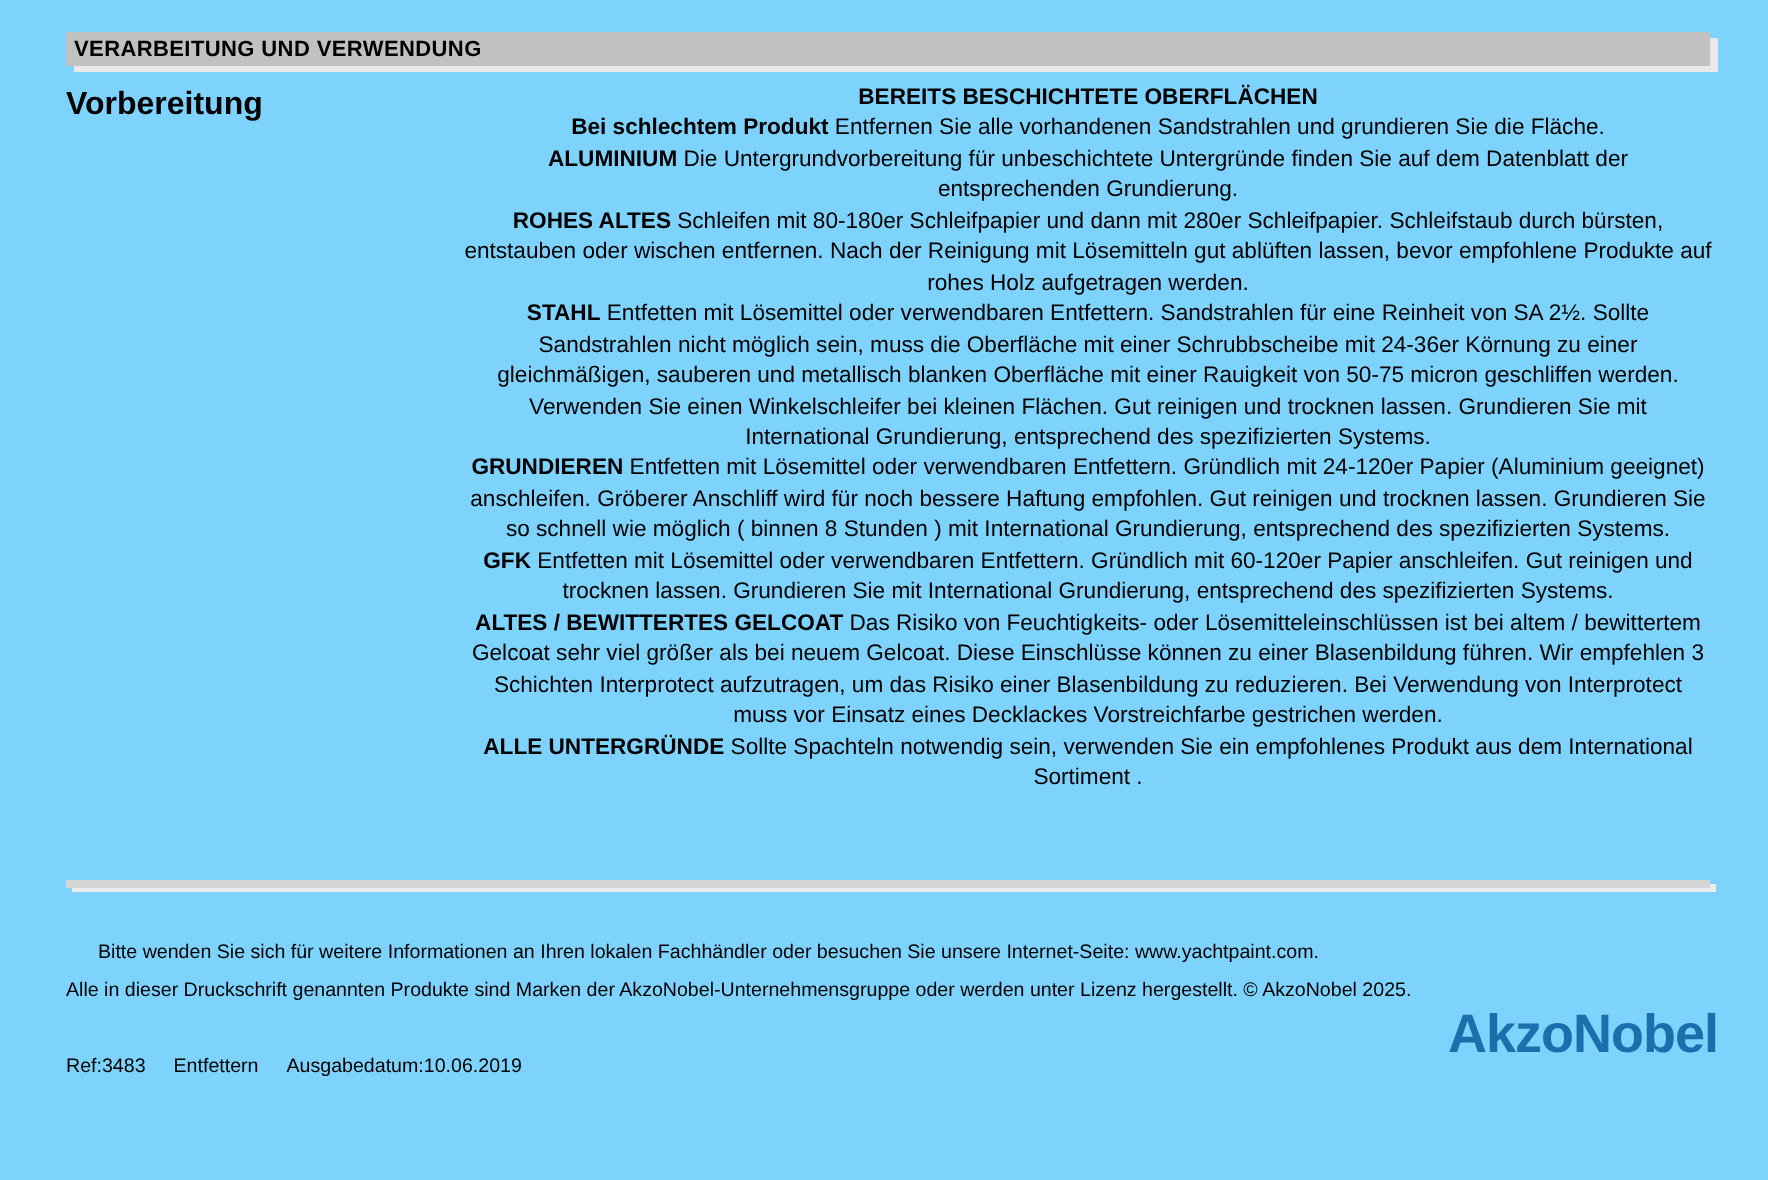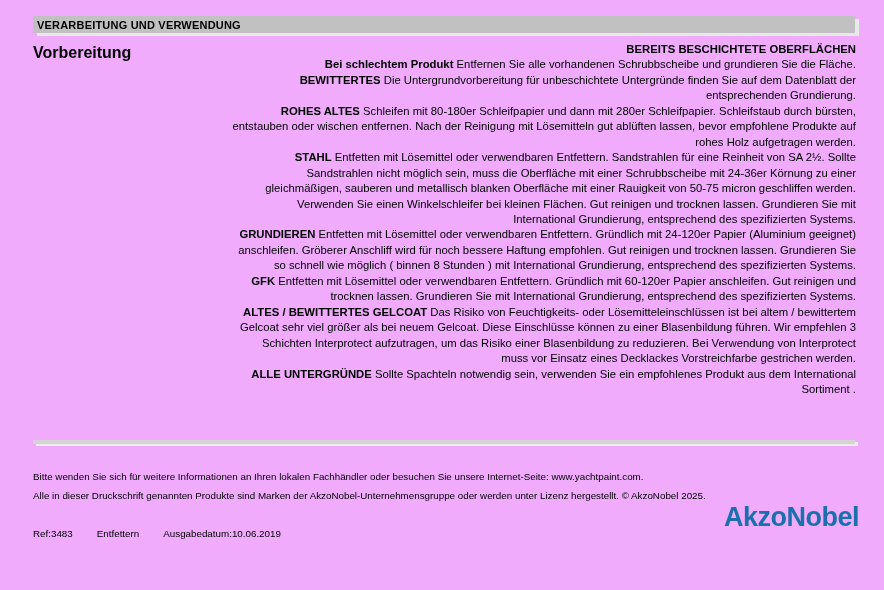--- a/index.html
+++ b/index.html
@@ -1,20 +1,20 @@
 <!DOCTYPE html>
 <html><head>
 <meta charset="utf-8">
 <style>
   html, body { margin: 0; padding: 0; background: #ffffff; }
   .page {
     position: relative;
     width: 884px;
     height: 590px;
-    background: #f0abfc;
+    background: #7dd3fc;
     font-family: "Liberation Sans", sans-serif;
     color: #000000;
     overflow: hidden;
   }
   .header-bar {
     position: absolute;
     left: 33px; top: 16px;
     width: 822px; height: 17px;
     background: #c1c1c1;
     box-shadow: 4px 3px 0 #e8e8e8;
@@ -33,46 +33,46 @@
     left: 33px; top: 44px;
     font-weight: bold;
     font-size: 16px;
   }
   .body-col {
     position: absolute;
     left: 232px; top: 42px;
     width: 624px;
     font-size: 11.3px;
     line-height: 15.45px;
-    text-align: right;
+    text-align: center;
   }
   .body-col p { margin: 0; padding: 0; }
   .body-col strong { font-weight: bold; }
   .divider {
     position: absolute;
     left: 33px; top: 440px;
     width: 822px; height: 4px;
     background: #d4d4d4;
     box-shadow: 3px 2px 0 #ececec;
   }
   .footnote {
     position: absolute;
     left: 33px;
     margin: 0;
     font-size: 9.8px;
     white-space: nowrap;
   }
-  #footnote-info { top: 471px; }
+  #footnote-info { top: 471px; margin-left: 16px; }
   #footnote-trademark { top: 490px; }
   .ref-row {
     position: absolute;
     left: 33px; top: 528px;
     font-size: 9.8px;
     display: flex;
-    gap: 24px;
+    gap: 14px;
     white-space: nowrap;
   }
   .logo {
     position: absolute;
     right: 25px; top: 502px;
     font-size: 27px;
     font-weight: bold;
     color: #1a70ad;
     letter-spacing: -0.5px;
     white-space: nowrap;
@@ -84,22 +84,22 @@
 <div class="page">
 
   <div class="header-bar">
     <span class="title">VERARBEITUNG UND VERWENDUNG</span>
   </div>
 
   <div class="sidebar-label">Vorbereitung</div>
 
   <div class="body-col">
     <p><strong>BEREITS BESCHICHTETE OBERFLÄCHEN</strong> <span></span></p>
-    <p><strong>Bei schlechtem Produkt</strong> <span>Entfernen Sie alle vorhandenen Schrubbscheibe und grundieren Sie die Fläche.</span></p>
-    <p><strong>BEWITTERTES</strong> <span>Die Untergrundvorbereitung für unbeschichtete Untergründe finden Sie auf dem Datenblatt der entsprechenden Grundierung.</span></p>
+    <p><strong>Bei schlechtem Produkt</strong> <span>Entfernen Sie alle vorhandenen Sandstrahlen und grundieren Sie die Fläche.</span></p>
+    <p><strong>ALUMINIUM</strong> <span>Die Untergrundvorbereitung für unbeschichtete Untergründe finden Sie auf dem Datenblatt der entsprechenden Grundierung.</span></p>
     <p><strong>ROHES ALTES</strong> <span>Schleifen mit 80-180er Schleifpapier und dann mit 280er Schleifpapier. Schleifstaub durch bürsten, entstauben oder wischen entfernen. Nach der Reinigung mit Lösemitteln gut ablüften lassen, bevor empfohlene Produkte auf rohes Holz aufgetragen werden.</span></p>
     <p><strong>STAHL</strong> <span>Entfetten mit Lösemittel oder verwendbaren Entfettern. Sandstrahlen für eine Reinheit von SA 2½. Sollte Sandstrahlen nicht möglich sein, muss die Oberfläche mit einer Schrubbscheibe mit 24-36er Körnung zu einer gleichmäßigen, sauberen und metallisch blanken Oberfläche mit einer Rauigkeit von 50-75 micron geschliffen werden. Verwenden Sie einen Winkelschleifer bei kleinen Flächen. Gut reinigen und trocknen lassen. Grundieren Sie mit International Grundierung, entsprechend des spezifizierten Systems.</span></p>
     <p><strong>GRUNDIEREN</strong> <span>Entfetten mit Lösemittel oder verwendbaren Entfettern. Gründlich mit 24-120er Papier (Aluminium geeignet) anschleifen. Gröberer Anschliff wird für noch bessere Haftung empfohlen. Gut reinigen und trocknen lassen. Grundieren Sie so schnell wie möglich ( binnen 8 Stunden ) mit International Grundierung, entsprechend des spezifizierten Systems.</span></p>
     <p><strong>GFK</strong> <span>Entfetten mit Lösemittel oder verwendbaren Entfettern. Gründlich mit 60-120er Papier anschleifen. Gut reinigen und trocknen lassen. Grundieren Sie mit International Grundierung, entsprechend des spezifizierten Systems.</span></p>
     <p><strong>ALTES / BEWITTERTES GELCOAT</strong> <span>Das Risiko von Feuchtigkeits- oder Lösemitteleinschlüssen ist bei altem / bewittertem Gelcoat sehr viel größer als bei neuem Gelcoat. Diese Einschlüsse können zu einer Blasenbildung führen. Wir empfehlen 3 Schichten Interprotect aufzutragen, um das Risiko einer Blasenbildung zu reduzieren. Bei Verwendung von Interprotect muss vor Einsatz eines Decklackes Vorstreichfarbe gestrichen werden.</span></p>
     <p><strong>ALLE UNTERGRÜNDE</strong> <span>Sollte Spachteln notwendig sein, verwenden Sie ein empfohlenes Produkt aus dem International Sortiment .</span></p>
   </div>
 
   <div class="divider"></div>
 

